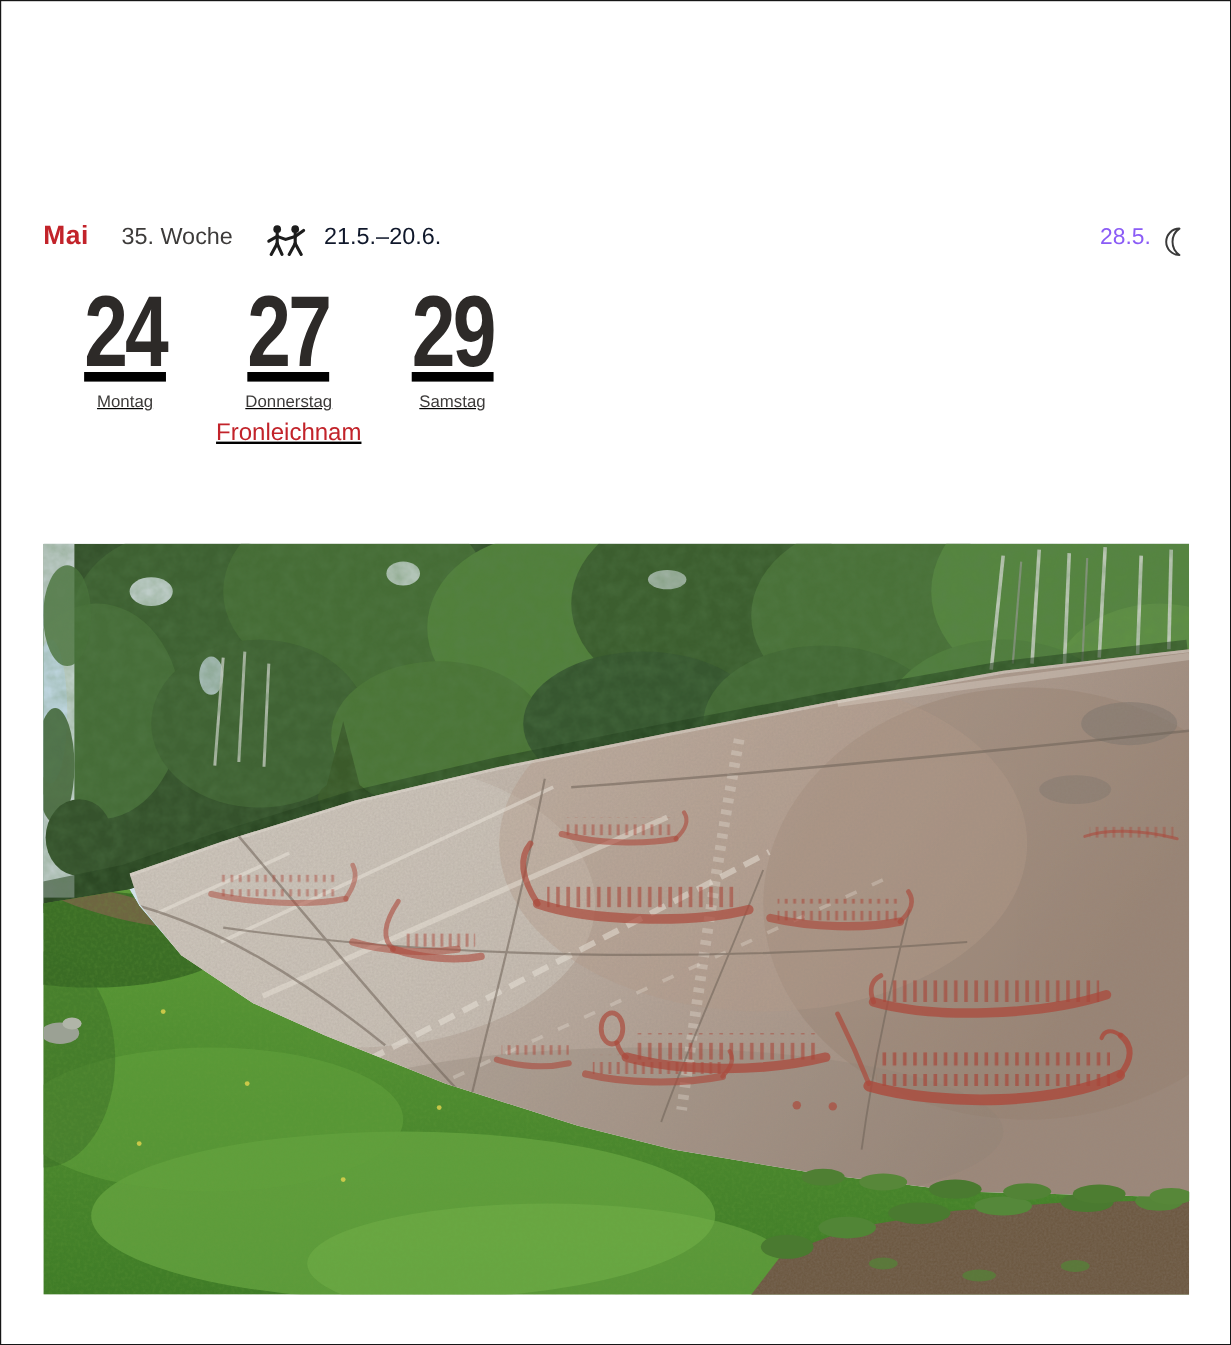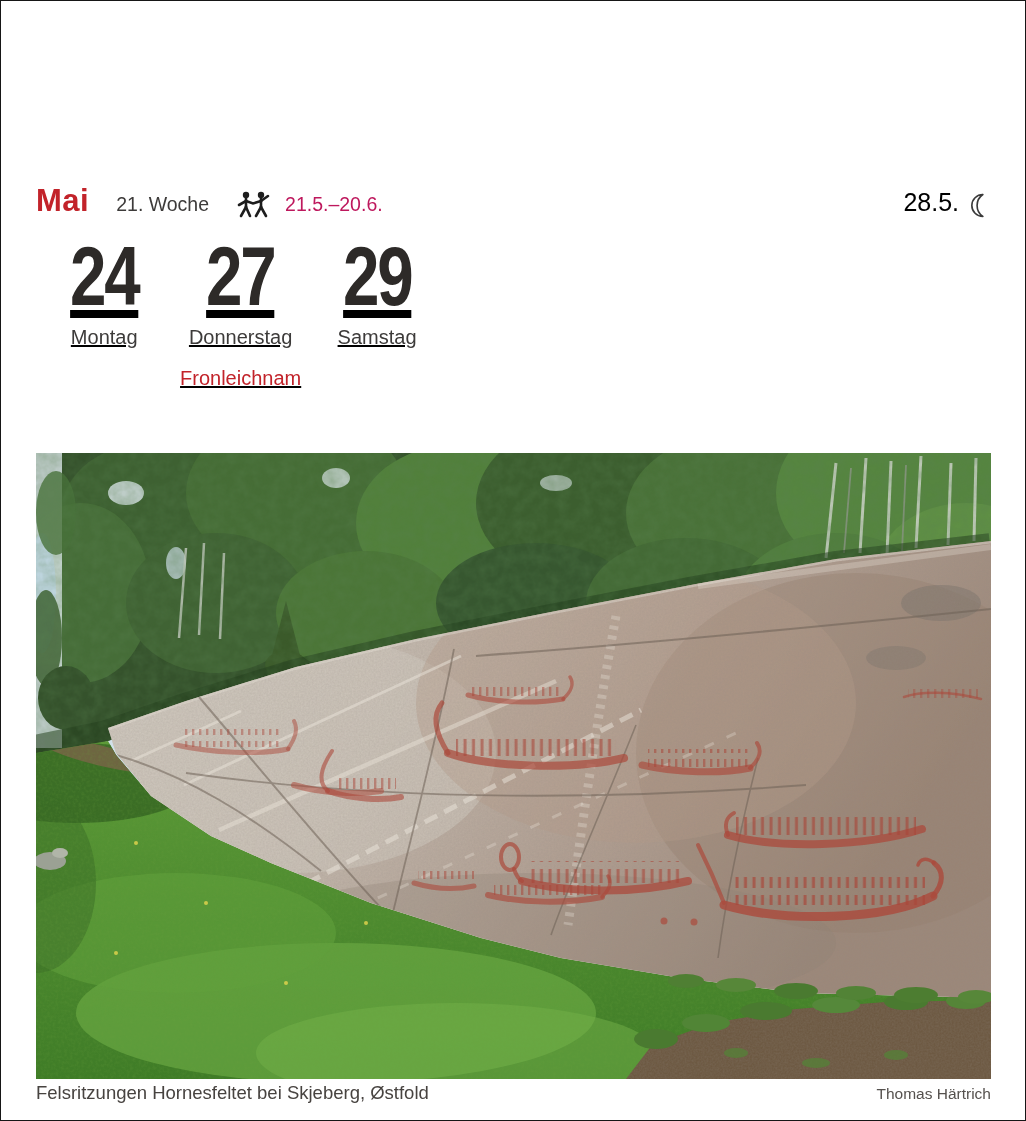--- a/index.html
+++ b/index.html
@@ -10,41 +10,41 @@
     border:1px solid #161616;
     box-sizing:border-box;
     font-family:"Liberation Sans","DejaVu Sans",sans-serif;
     overflow:hidden;
   }
   
   .header{
     position:absolute;left:35px;top:182px;width:955px;
     display:flex;align-items:baseline;
   }
-  .month{font-size:31px;font-weight:700;color:var(--accent,#c2232a);letter-spacing:.5px;}
+  .month{font-size:22px;font-weight:700;color:var(--accent,#c2232a);letter-spacing:.5px;}
   .week{margin-left:27px;font-size:19.5px;color:#3d3b3a;}
   .zodiac-icon-wrap{margin-left:26px;align-self:flex-end;position:relative;top:3px;}
-  .zodiac-range{margin-left:12px;font-size:19.5px;color:#be185d;}
+  .zodiac-range{margin-left:12px;font-size:19.5px;color:#0f172a;}
   .hspacer{flex:1;}
-  .moon-date{font-size:25px;color:#000000;text-align:center;}
+  .moon-date{font-size:19px;color:#8b5cf6;text-align:center;}
   .moon-icon-wrap{margin-left:9px;align-self:flex-end;position:relative;top:4px;}
   
   .days{
     position:absolute;left:35px;top:238px;width:955px;
     display:flex;
     text-decoration:underline;
   }
   .day{width:136.43px;text-align:center;}
   .num{
     font-size:84px;font-weight:700;line-height:74px;color:#2d2a28;
     letter-spacing:-3px;
     transform:scaleX(.78);transform-origin:50% 100%;
   }
-  .dayname{margin-top:13px;font-size:20px;color:#3d3b3a;}
-  .holiday{margin-top:18px;font-size:20px;color:var(--accent,#c2232a);min-height:24px;text-align:center;}
+  .dayname{margin-top:13px;font-size:14px;color:#3d3b3a;}
+  .holiday{margin-top:8px;font-size:20px;color:var(--accent,#c2232a);min-height:24px;text-align:center;}
   .day.sunday .num,.day.sunday .dayname{color:var(--accent,#c2232a);}
   
   .photo{
     position:absolute;left:35px;top:452px;width:955px;height:626px;
     line-height:0;
   }
   
   .caption-row{
     position:absolute;left:35px;top:1081px;width:955px;
     display:flex;justify-content:space-between;align-items:baseline;
@@ -52,21 +52,21 @@
   .caption{font-size:18.5px;color:#474340;}
   .credit{font-size:15.5px;color:#55514e;}
 </style>
 </head>
 <body>
 
 <div class="page">
 
   <div class="header">
     <span class="month">Mai</span>
-    <span class="week">21. Woche</span>
+    <span class="week">35. Woche</span>
     <span class="zodiac-icon-wrap">
       <svg width="38" height="28" viewBox="0 0 38 28" fill="none" stroke="#1d1d1d" stroke-width="2.6" stroke-linecap="round">
         <circle cx="11" cy="5" r="3.2" fill="#1d1d1d" stroke="none"></circle>
         <circle cx="26" cy="5" r="3.2" fill="#1d1d1d" stroke="none"></circle>
         <path d="M11,8 L11,17"></path>
           <path d="M26,8 L26,17"></path>
         <path d="M11,11 L4,15"></path>
           <path d="M11,11 L18,13.5 L26,11"></path>
           <path d="M26,11 L33,6"></path>
         <path d="M11,17 L6,26"></path>
@@ -322,18 +322,14 @@
         <ellipse cx="650" cy="528" rx="18" ry="7"></ellipse>
         <ellipse cx="700" cy="532" rx="20" ry="7" fill="#578739"></ellipse>
         <ellipse cx="760" cy="538" rx="22" ry="8" fill="#4a7a30"></ellipse>
         <ellipse cx="820" cy="540" rx="20" ry="7" fill="#528336"></ellipse>
         <ellipse cx="880" cy="542" rx="22" ry="8" fill="#4d7d31"></ellipse>
         <ellipse cx="940" cy="544" rx="18" ry="7" fill="#578739"></ellipse>
       </g>
     </svg>
   </div>
 
-  <div class="caption-row">
-    <span class="caption">Felsritzungen Hornesfeltet bei Skjeberg, Østfold</span>
-    <span class="credit">Thomas Härtrich</span>
-  </div>
 
 </div>
 
 </body></html>

